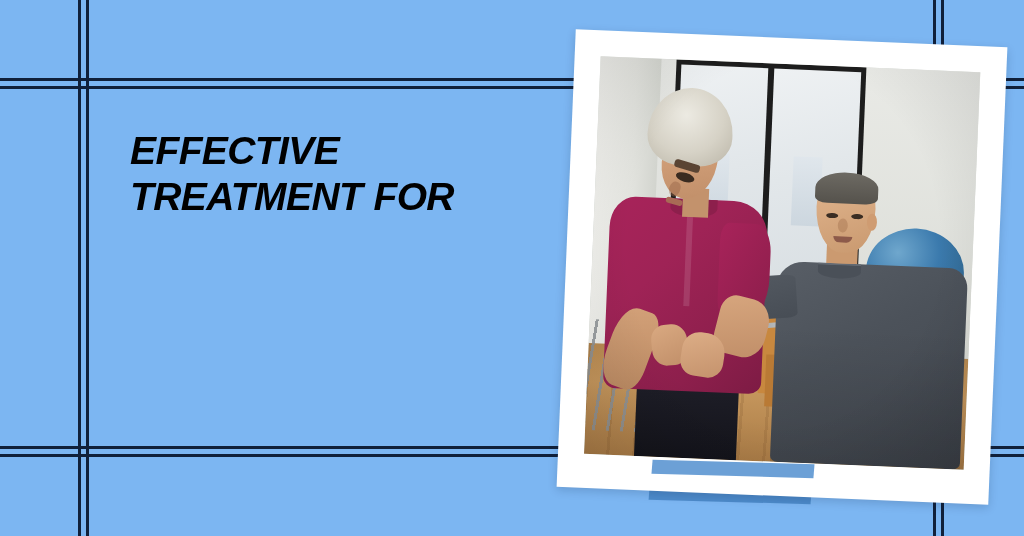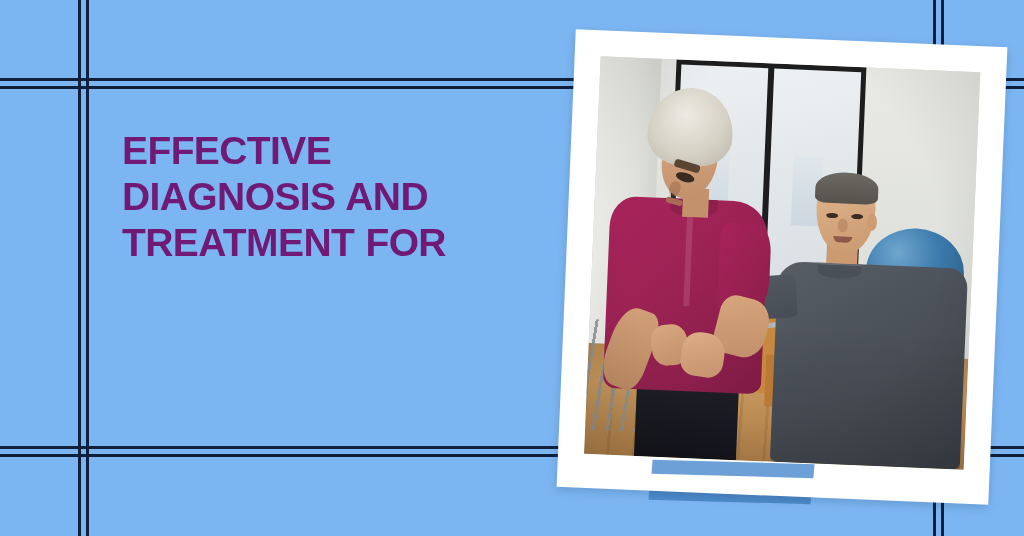--- a/index.html
+++ b/index.html
@@ -21,30 +21,31 @@
 
   
   .grid-layer { position:absolute; inset:0; pointer-events:none; }
   .gline { position:absolute; background:#10203a; }
   .gline.v { width:3px; top:-10px; height:560px; }
   .gline.h { height:3px; left:-10px; width:1044px; }
 
   
   .headline {
     position:absolute;
-    left:122px; top:128px;
+    left:130px; top:128px;
     width:400px;
-    color:#701a75;
+    color:#000000;
     font-weight:bold;
     font-size:39px;
     line-height:46px;
     letter-spacing:-0.6px;
     text-transform:uppercase;
     font-stretch:condensed;
     word-spacing:1px;
+    font-style:italic;
   }
   .headline .ln { display:block; white-space:nowrap; }
 
   
   .photo-wrap {
     position:absolute;
     left:566px; top:38px;
     width:432px; height:458px;
     transform:rotate(2.4deg);
     transform-origin:50% 50%;
@@ -356,21 +357,20 @@
     <div class="gline v" style="left:933px;"></div>
     <div class="gline v" style="left:941px;"></div>
     <div class="gline h" style="top:78px;"></div>
     <div class="gline h" style="top:86px;"></div>
     <div class="gline h" style="top:446px;"></div>
     <div class="gline h" style="top:454px;"></div>
   </div>
 
   <h1 class="headline">
     <span class="ln">EFFECTIVE</span>
-    <span class="ln">DIAGNOSIS AND</span>
     <span class="ln">TREATMENT FOR</span>
   </h1>
 
   <div class="tape"></div>
 
   <div class="photo-wrap">
     <div class="photo-frame">
       <div class="photo-inner">
         <div class="scene">
 

